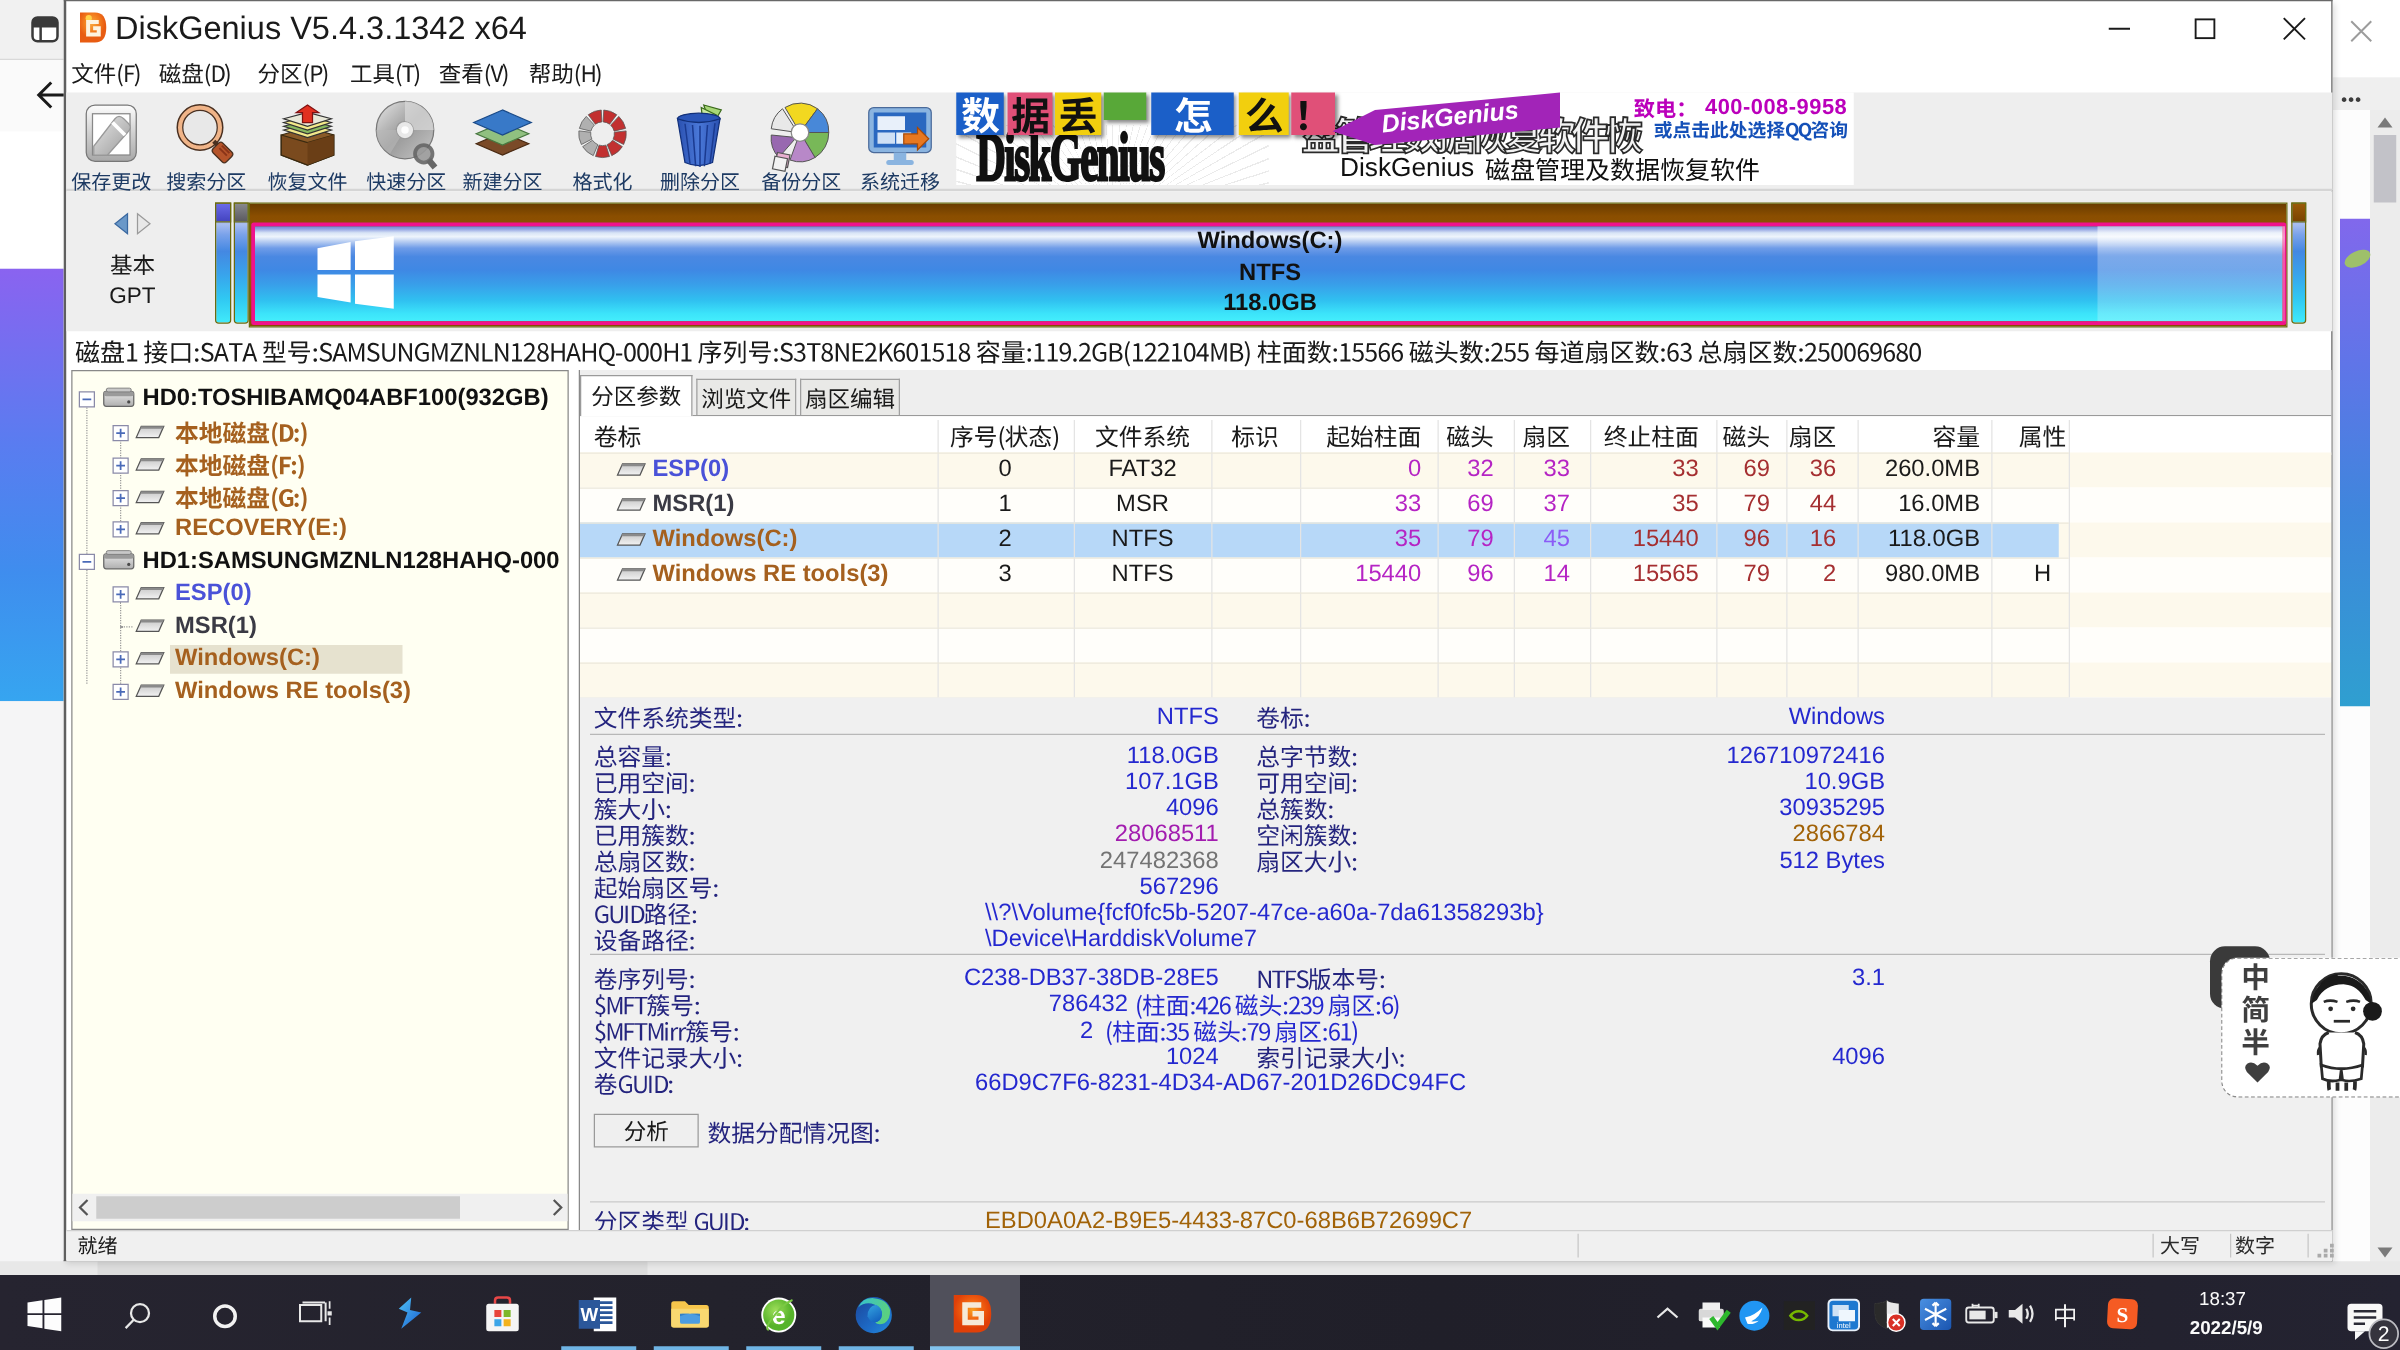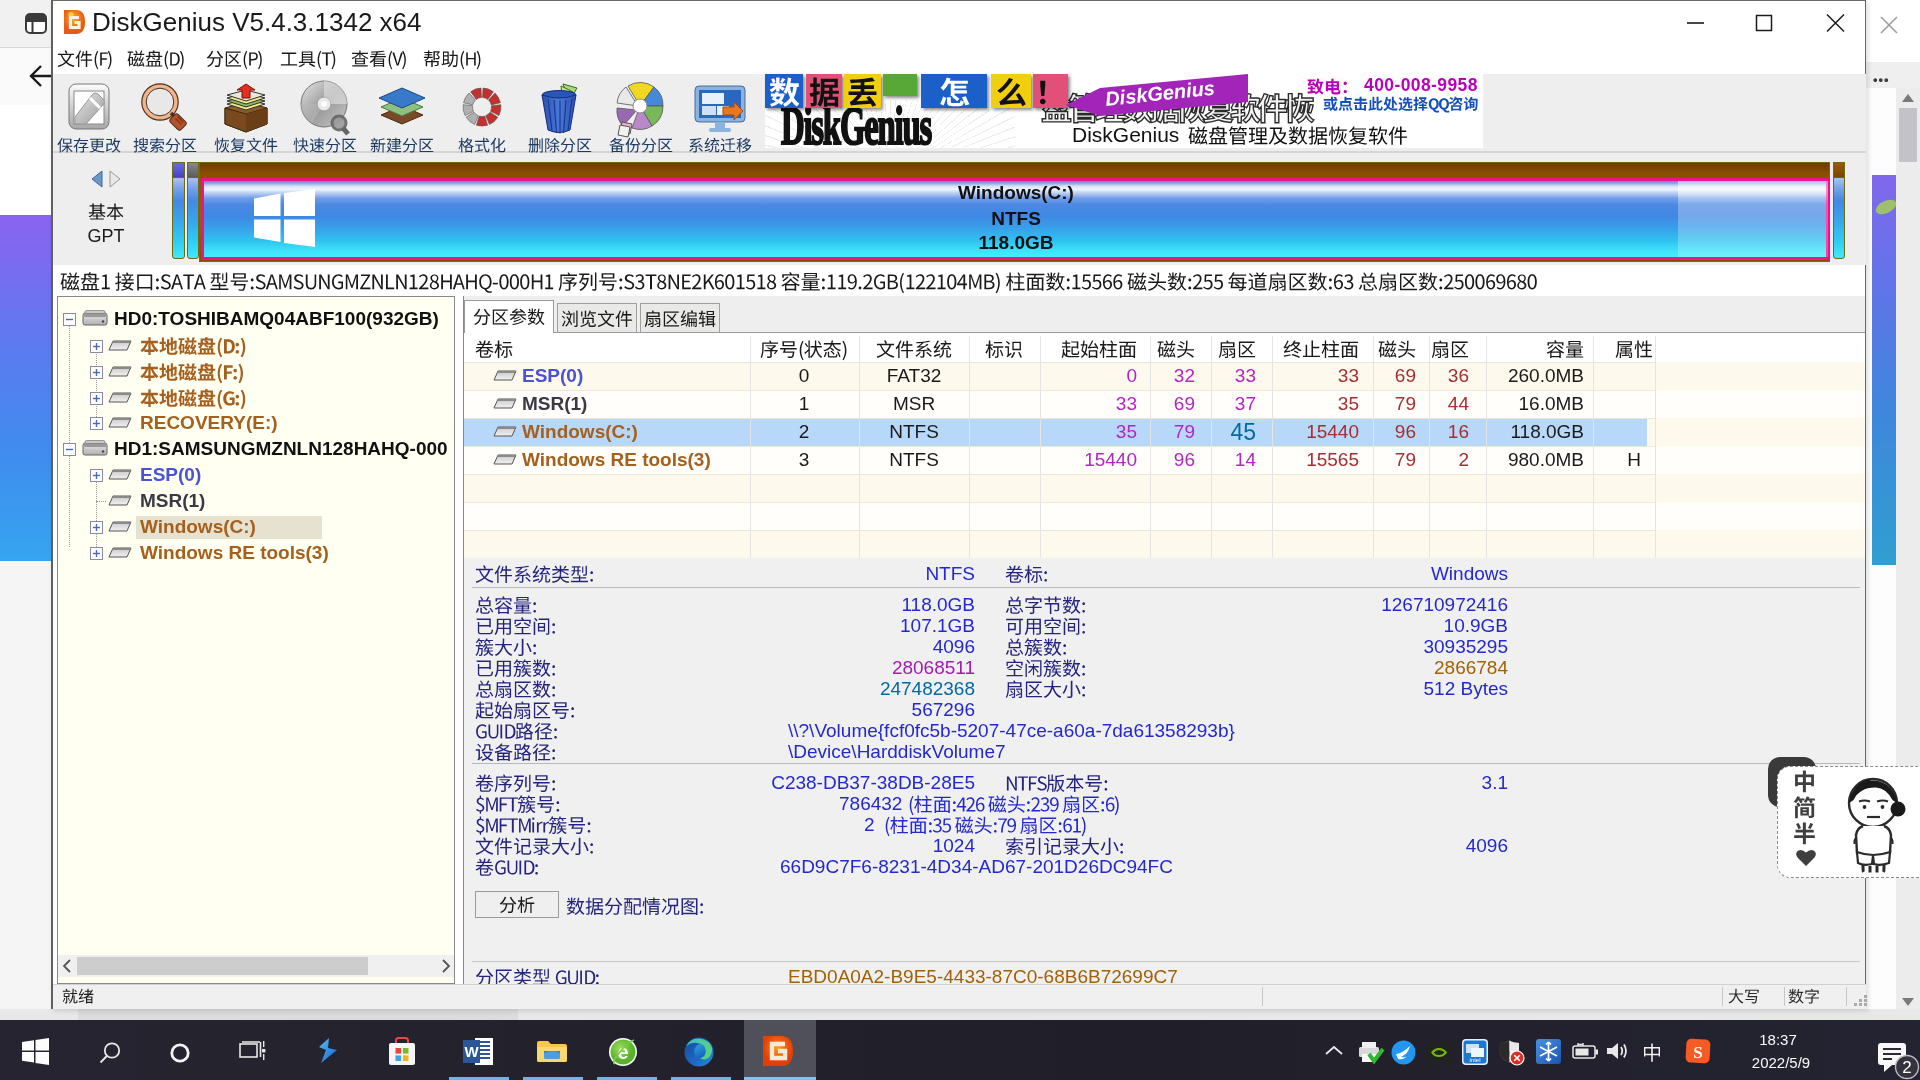--- a/index.html
+++ b/index.html
@@ -374,21 +374,21 @@
 <svg class="a" style="left:1642.0px;top:1038.7px" width="22" height="27">
     <g fill="#f2f2f2" transform="translate(0,21.20) scale(20)">
       <use href="#q0" x="0"></use>
     </g>
   </svg>
 <svg class="a" style="left:1686px;top:1039px" width="24" height="24">
     <rect width="24" height="24" rx="5" fill="#f55b23" transform="rotate(3 12 12)"></rect>
     <text x="12" y="18.5" font-size="17" font-weight="bold" fill="#fff" text-anchor="middle" font-family="Liberation Serif">S</text>
   </svg>
 <div class="a" style="left:1778px;transform:translateX(-50%);top:1028.75px;font-size:15px;font-weight:400;color:#fafafa;white-space:nowrap;line-height:22.5px;height:22.5px;">18:37</div>
-<div class="a" style="left:1781px;transform:translateX(-50%);top:1051.75px;font-size:15px;font-weight:400;color:#fafafa;white-space:nowrap;line-height:22.5px;height:22.5px;">2022/5/9</div>
+<div class="a" style="left:1781px;transform:translateX(-50%);top:1051.75px;font-size:15px;font-weight:700;color:#fafafa;white-space:nowrap;line-height:22.5px;height:22.5px;">2022/5/9</div>
 <svg class="a" style="left:1876px;top:1041px" width="44" height="38">
     <rect x="2" y="2" width="28" height="22" rx="3" fill="#f8f8f8"></rect>
     <path d="M7 8 H25 M7 13 H25 M7 18 H16" stroke="#2a2a36" stroke-width="2"></path>
     <path d="M8 24 L8 31 L16 24 Z" fill="#f8f8f8"></path>
     <circle cx="31" cy="26" r="11.5" fill="#35343e" stroke="#bcbcc2" stroke-width="1.4"></circle>
     <text x="31" y="32" font-size="17" fill="#fff" text-anchor="middle" font-family="Liberation Sans">2</text>
   </svg>
 <div class="a" style="left:51px;top:0px;width:1815px;height:1009px;background:#fff;border:1px solid #686868;border-left:2px solid #5f5f5f;box-sizing:border-box;box-shadow:2px 2px 5px rgba(0,0,0,.13)"></div>
 <svg class="a" style="left:63px;top:10px" width="23" height="25">
     <path d="M1 0 H13 Q22 0 22 12 Q22 24 13 24 H1 Z" fill="url(#tlg)"></path>
@@ -1084,21 +1084,21 @@
         <stop offset="0" stop-color="#c8c8c8"></stop>
         <stop offset="1" stop-color="#f2f2f2"></stop>
       </linearGradient>
     </defs>
   </svg>
 <div class="a" style="left:522px;top:417.75px;font-size:19px;font-weight:700;color:#a5601e;white-space:nowrap;line-height:28.5px;height:28.5px;">Windows(C:)</div>
 <div class="a" style="left:804px;transform:translateX(-50%);top:417.75px;font-size:19px;font-weight:400;color:#1a1a1a;white-space:nowrap;line-height:28.5px;height:28.5px;">2</div>
 <div class="a" style="left:914px;transform:translateX(-50%);top:417.75px;font-size:19px;font-weight:400;color:#1a1a1a;white-space:nowrap;line-height:28.5px;height:28.5px;">NTFS</div>
 <div class="a" style="right:783px;top:417.75px;font-size:19px;font-weight:400;color:#b524c4;white-space:nowrap;line-height:28.5px;height:28.5px;">35</div>
 <div class="a" style="right:725px;top:417.75px;font-size:19px;font-weight:400;color:#b524c4;white-space:nowrap;line-height:28.5px;height:28.5px;">79</div>
-<div class="a" style="right:664px;top:417.75px;font-size:23px;font-weight:400;color:#0369a1;white-space:nowrap;line-height:28.5px;height:14px;">45</div>
+<div class="a" style="right:664px;top:417.75px;font-size:19px;font-weight:400;color:#8b5cf6;white-space:nowrap;line-height:28.5px;height:14px;">45</div>
 <div class="a" style="right:561px;top:417.75px;font-size:19px;font-weight:400;color:#a52f31;white-space:nowrap;line-height:28.5px;height:28.5px;">15440</div>
 <div class="a" style="right:504px;top:417.75px;font-size:19px;font-weight:400;color:#a52f31;white-space:nowrap;line-height:28.5px;height:28.5px;">96</div>
 <div class="a" style="right:451px;top:417.75px;font-size:19px;font-weight:400;color:#a52f31;white-space:nowrap;line-height:28.5px;height:28.5px;">16</div>
 <div class="a" style="right:336px;top:417.75px;font-size:19px;font-weight:400;color:#1a1a1a;white-space:nowrap;line-height:28.5px;height:28.5px;">118.0GB</div>
 <svg class="a" style="left:492px;top:453px" width="26" height="14">
     <path d="M6 2 H24 L20 11 H2 Z" fill="url(#plg)" stroke="#555" stroke-width="1"></path>
     <path d="M6 2 H24 L23 4 H5 Z" fill="#8a8a8a"></path>
     <defs>
       <linearGradient id="plg" x1="0" y1="0" x2="0" y2="1">
         <stop offset="0" stop-color="#c8c8c8"></stop>
@@ -1218,21 +1218,21 @@
 <div class="a" style="right:412px;top:653.75px;font-size:19px;font-weight:400;color:#a16207;white-space:nowrap;line-height:28.5px;height:28.5px;">2866784</div>
 <svg class="a" style="left:475.0px;top:676.2px" width="83" height="26">
     <g fill="#24247e" transform="translate(0,20.41) scale(19)">
       <use href="#q116" x="0"></use>
       <use href="#q115" x="1"></use>
       <use href="#q10" x="2"></use>
       <use href="#q73" x="3"></use>
       <use href="#q81" x="4"></use>
     </g>
   </svg>
-<div class="a" style="right:945px;top:674.75px;font-size:19px;font-weight:400;color:#0369a1;white-space:nowrap;line-height:28.5px;height:28.5px;">247482368</div>
+<div class="a" style="right:945px;top:674.75px;font-size:19px;font-weight:400;color:#737373;white-space:nowrap;line-height:28.5px;height:28.5px;">247482368</div>
 <svg class="a" style="left:1005.0px;top:676.2px" width="83" height="26">
     <g fill="#24247e" transform="translate(0,20.41) scale(19)">
       <use href="#q115" x="0"></use>
       <use href="#q10" x="1"></use>
       <use href="#q142" x="2"></use>
       <use href="#q143" x="3"></use>
       <use href="#q81" x="4"></use>
     </g>
   </svg>
 <div class="a" style="right:412px;top:674.75px;font-size:19px;font-weight:400;color:#2428cf;white-space:nowrap;line-height:28.5px;height:28.5px;">512 Bytes</div>

